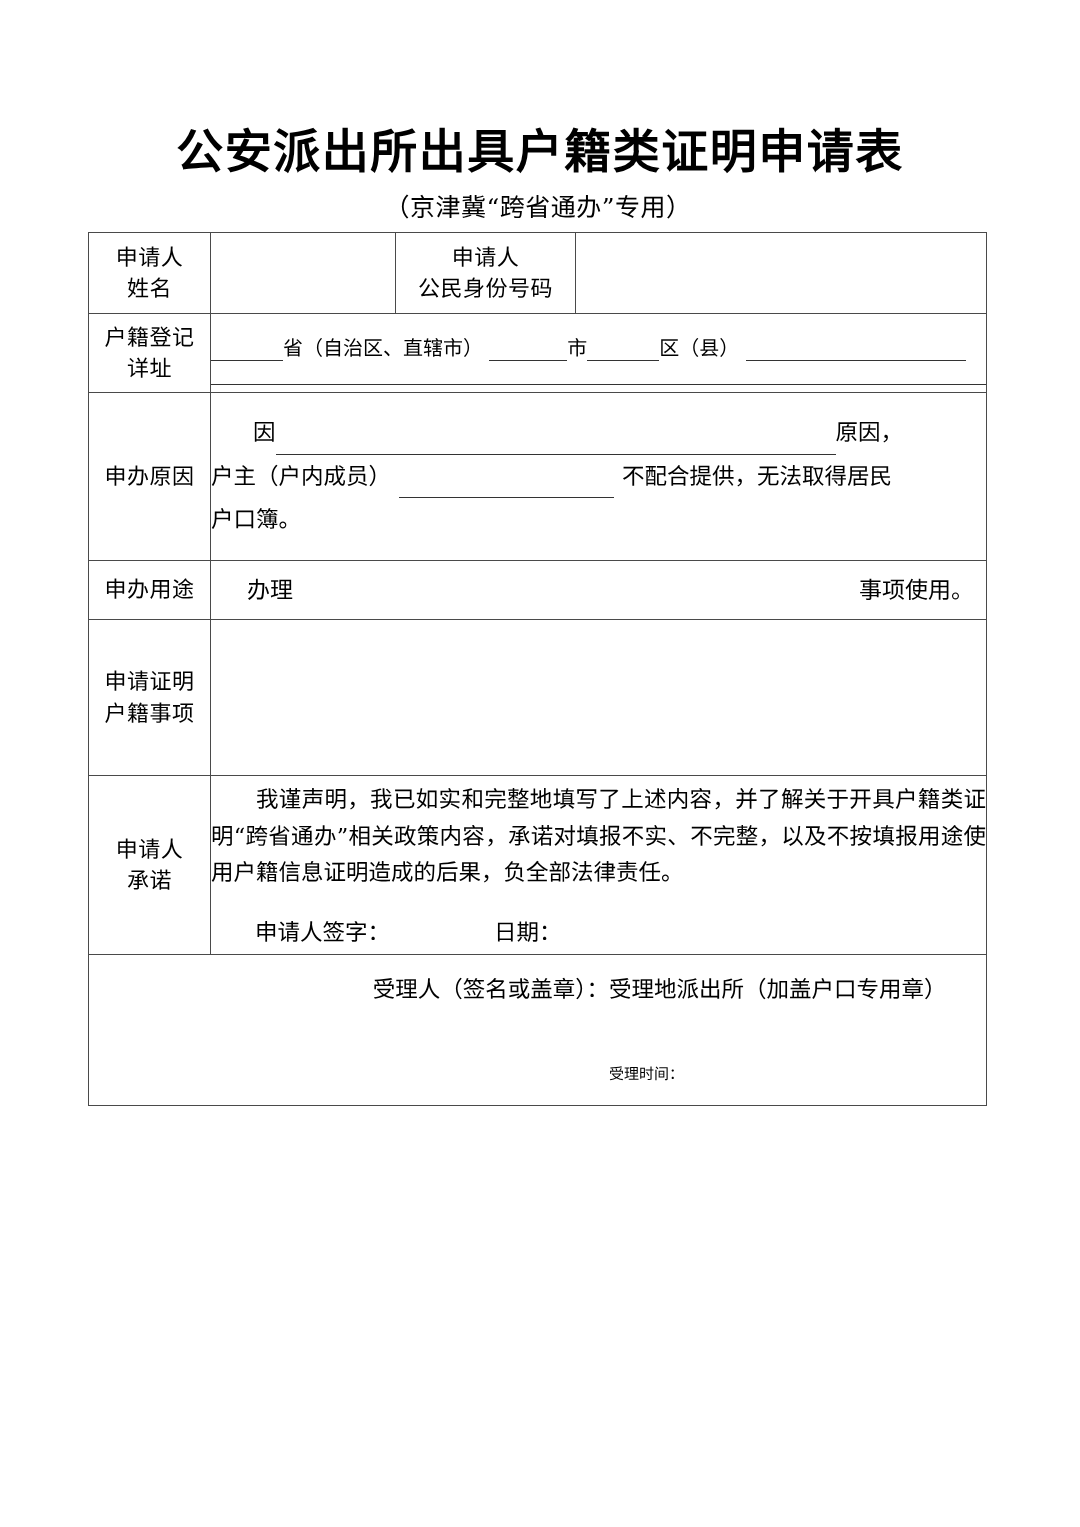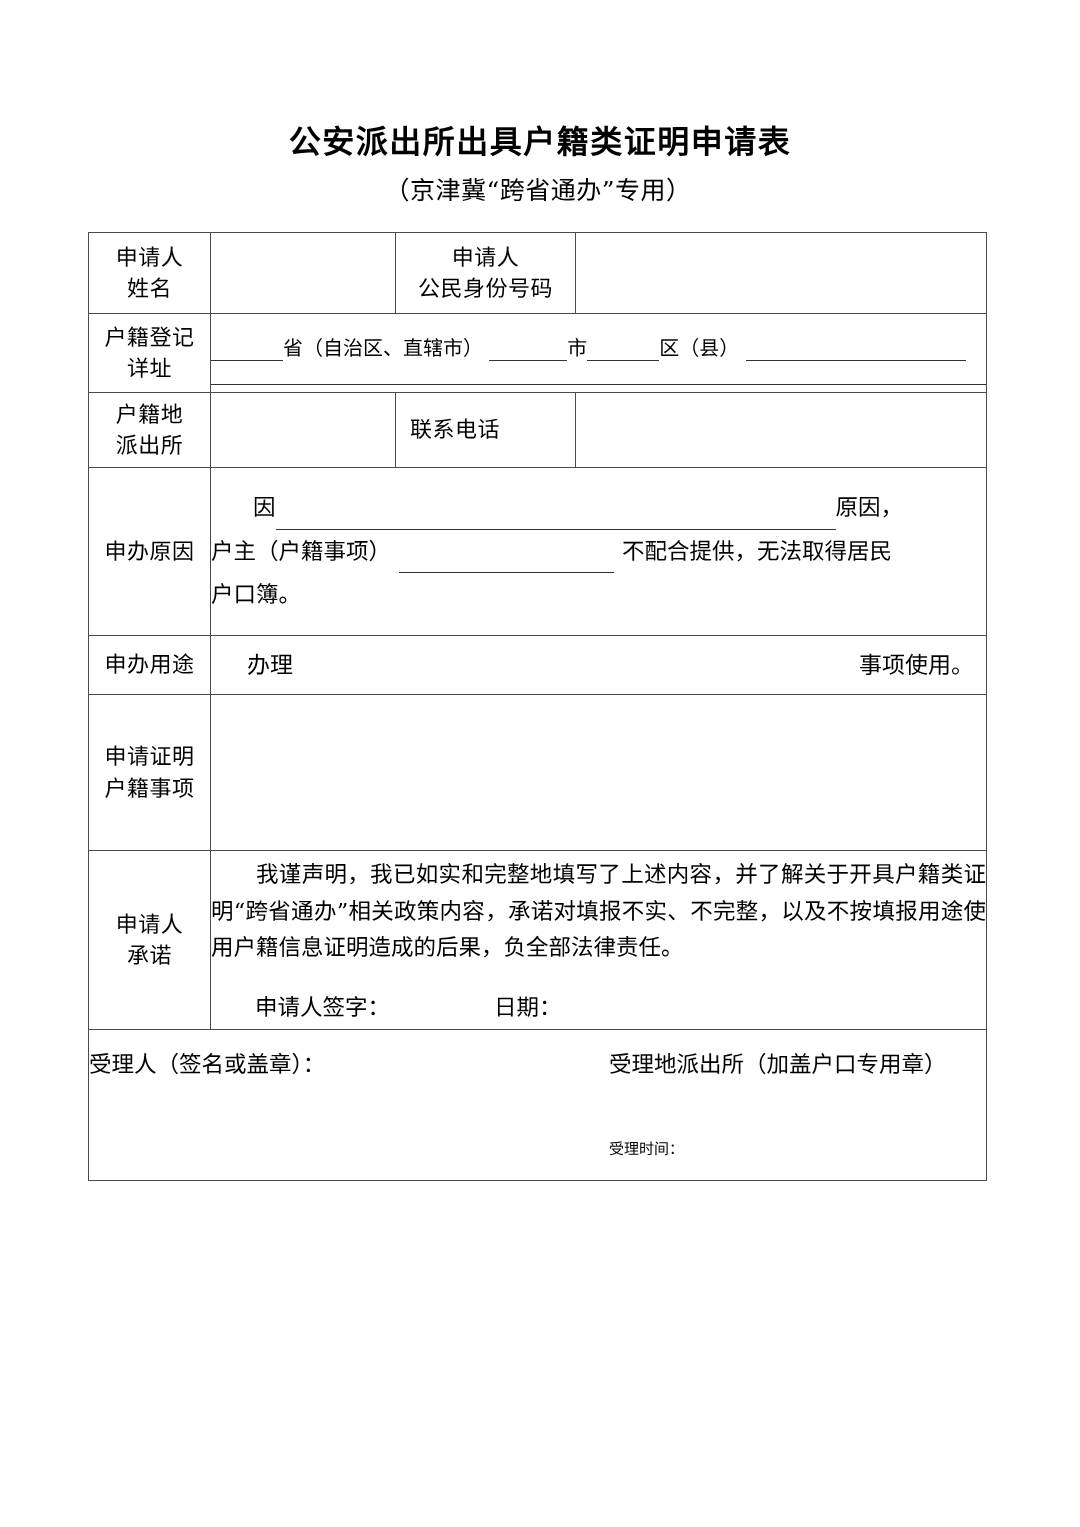--- a/index.html
+++ b/index.html
@@ -26,21 +26,21 @@
 
   
   .title-block {
     position: absolute;
     left: 0;
     top: 124px;
     width: 1080px;
     text-align: center;
   }
   .doc-title {
-    font-size: 32px;
+    font-size: 47px;
     font-weight: bold;
     letter-spacing: 1.5px;
     line-height: 1.18;
     margin: 0;
     font-family: "DejaVu Serif", "Liberation Serif", serif;
   }
   .doc-subtitle {
     font-size: 25px;
     font-weight: normal;
     letter-spacing: 0.5px;
@@ -167,21 +167,21 @@
   
   .footer-cell {
     padding: 18px 14px 16px 14px;
     vertical-align: top;
     height: 150px;
   }
   .footer-top {
     display: flex;
     font-size: 22.5px;
   }
-  .footer-left { width: 520px; }
+  .footer-left { width: 520px; text-align: right; }
   .footer-right { }
   .footer-time {
     margin-top: 58px;
     margin-left: 520px;
     font-size: 15px;
   }
 
   .empty-tall { height: 155px; }
 </style>
 </head>
@@ -224,39 +224,30 @@
         <td class="addr-cell" colspan="3">
           <div class="addr-line1">
             <span class="blank b-prov"></span><span>省（自治区、直辖市）</span>
             <span class="blank b-city"></span><span>市</span><span class="blank b-dist"></span><span>区（县）</span>
             <span class="blank b-rest"></span>
           </div>
           <div class="addr-line2"></div>
         </td>
       </tr>
 
-      <tr>
-        <td class="lbl" style="height:74px">
-          <div>户籍地</div>
-          <div>派出所</div>
-        </td>
-        <td class="val"></td>
-        <td class="lbl-mid left">联系电话</td>
-        <td class="val"></td>
-      </tr>
 
 
       <tr>
         <td class="lbl" style="height:167px">申办原因</td>
         <td class="reason-cell" colspan="3">
           <div class="reason-line indent">
             <span>因</span><span class="blank b-reason"></span><span>原因，</span>
           </div>
           <div class="reason-line">
-            <span>户主（户籍事项）</span><span class="blank b-holder"></span><span>不配合提供，无法取得居民</span>
+            <span>户主（户内成员）</span><span class="blank b-holder"></span><span>不配合提供，无法取得居民</span>
           </div>
           <div class="reason-line">户口簿。</div>
         </td>
       </tr>
 
       <tr>
         <td class="lbl" style="height:58px">申办用途</td>
         <td class="purpose-cell" colspan="3">
           <div class="purpose-row">
             <span class="purpose-left">办理</span>

